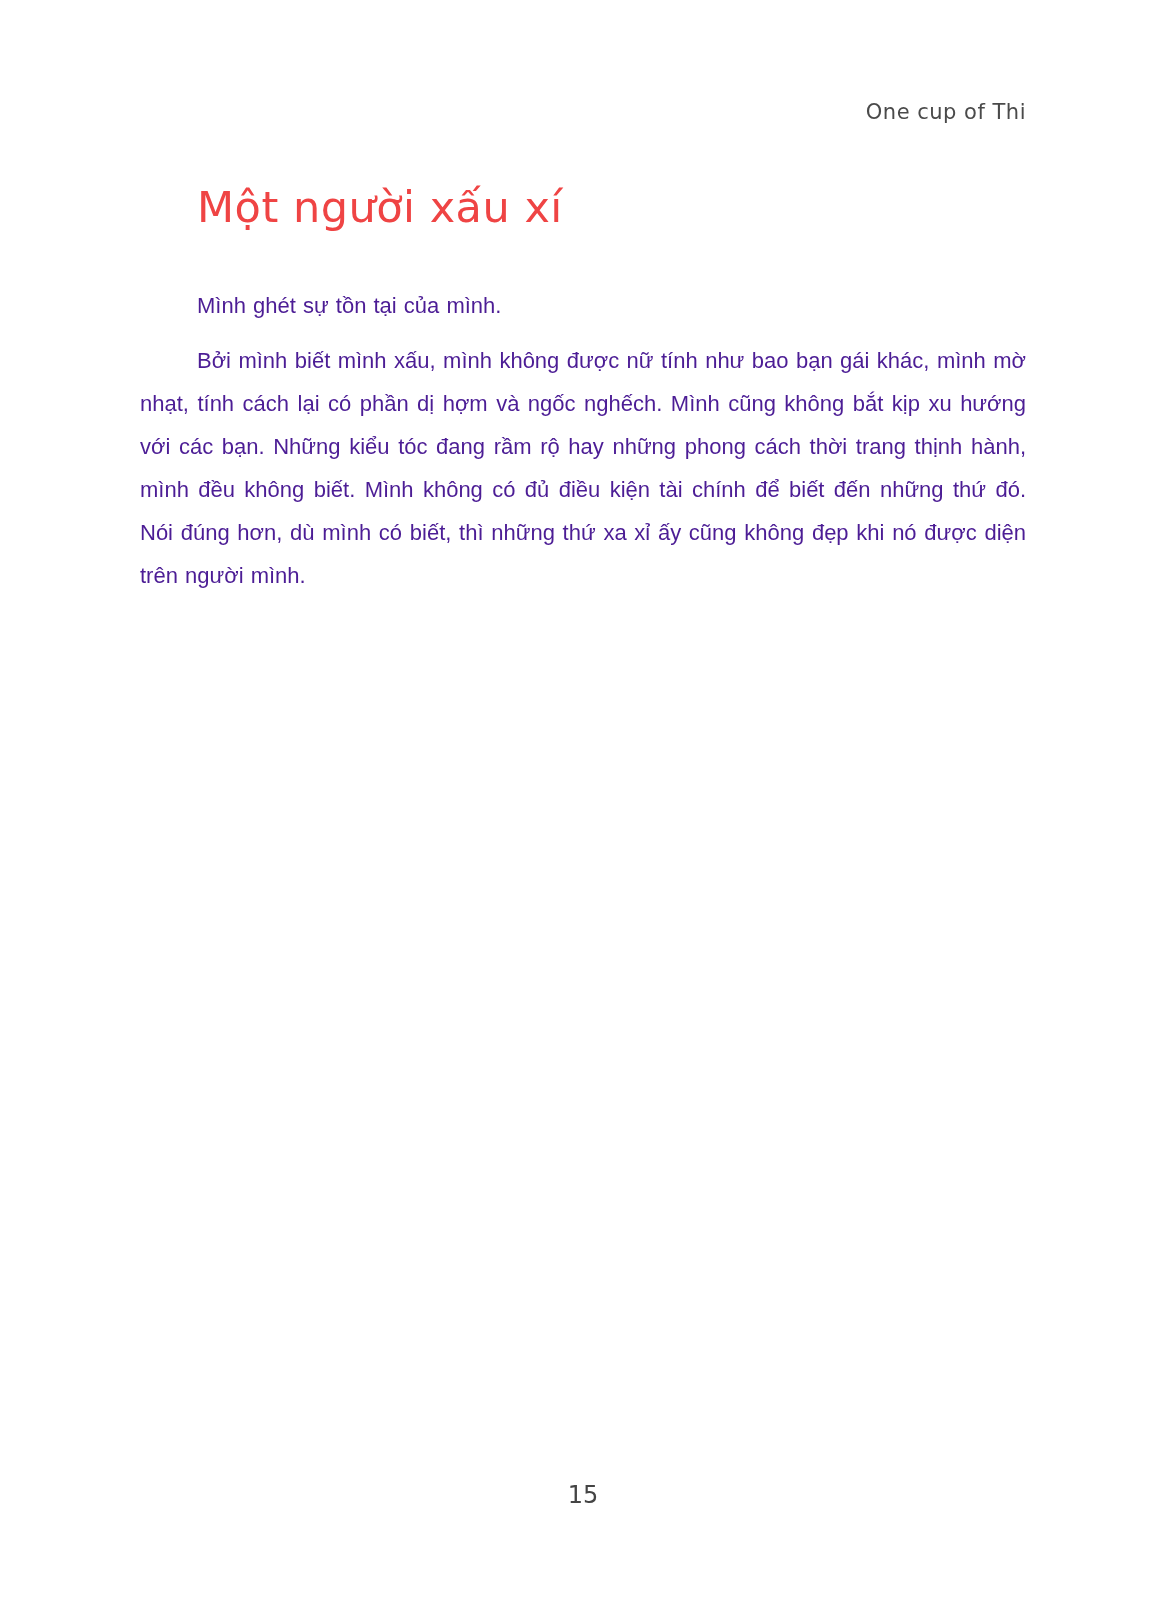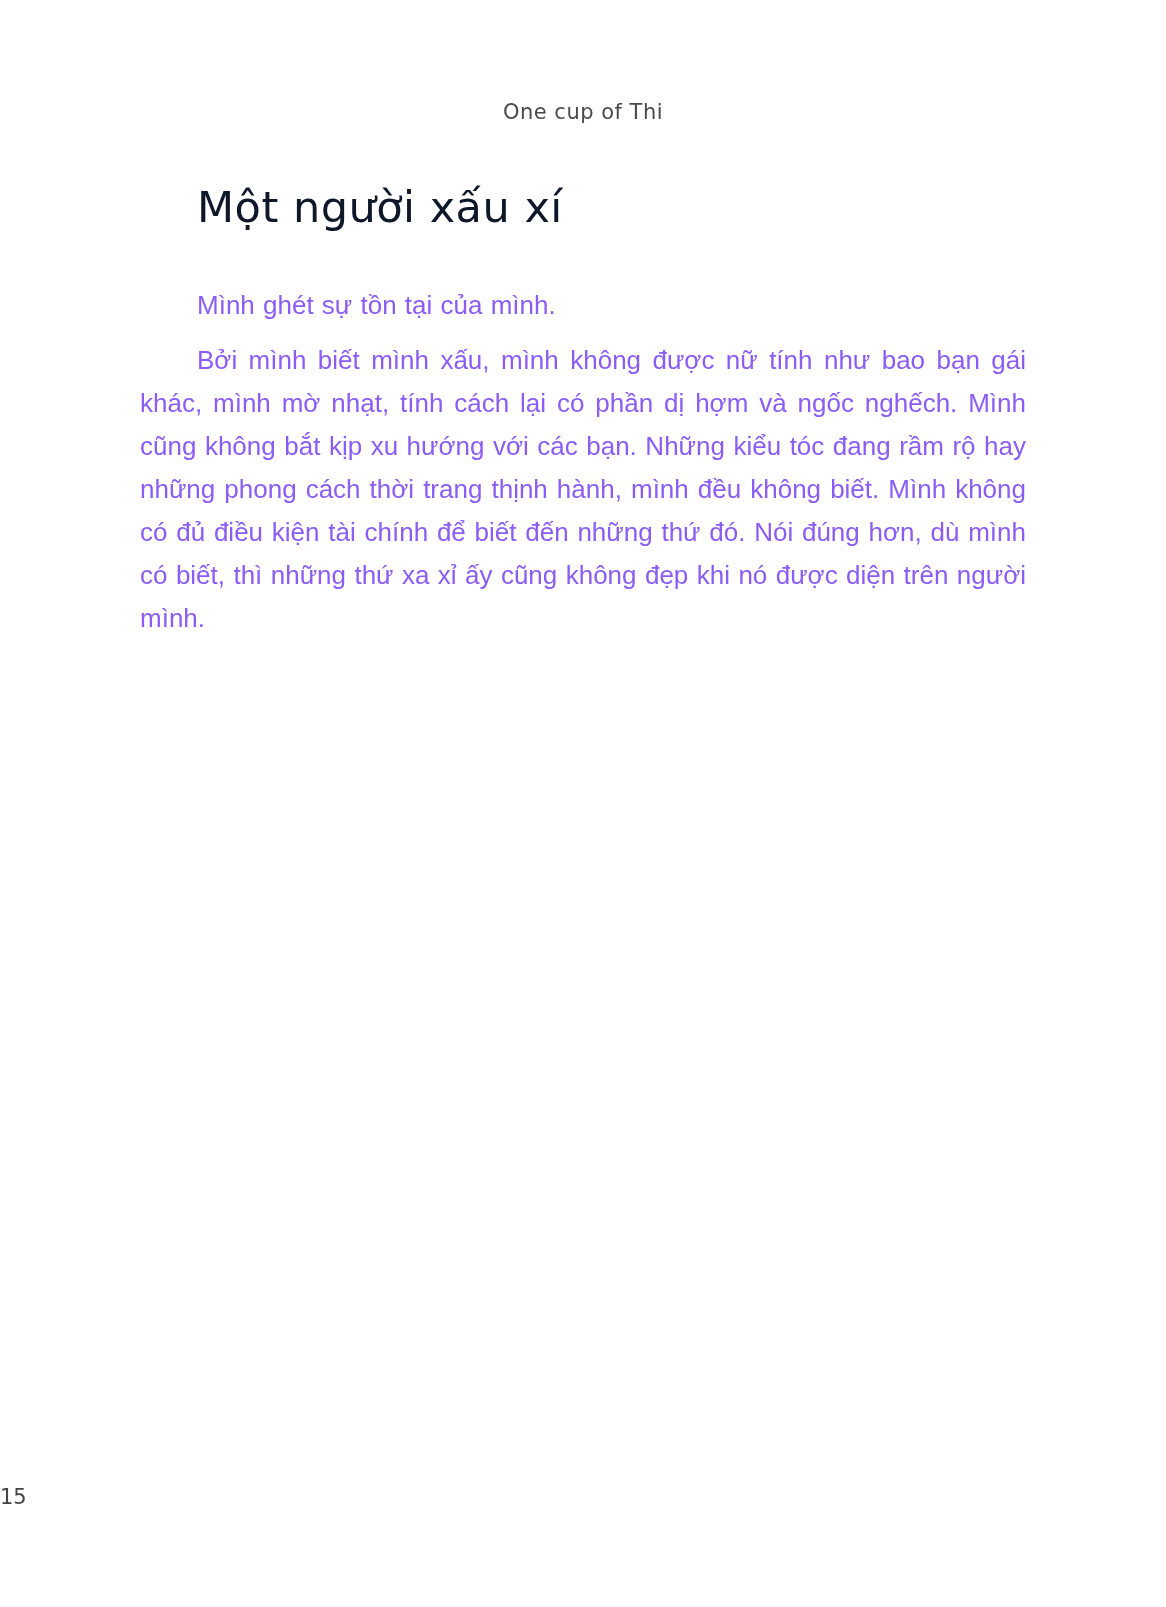--- a/index.html
+++ b/index.html
@@ -14,53 +14,53 @@
       color: #3f3f3f;
       position: relative;
       overflow: hidden;
     }
     .page {
       box-sizing: border-box;
       padding: 0 140px;
     }
     .running-header {
       padding-top: 100px;
-      text-align: center;
+      text-align: right;
       font-size: 21px;
       letter-spacing: 0.5px;
       color: #4a4a4a;
       font-family: "DejaVu Sans", sans-serif;
     }
     .chapter-title {
       margin: 58px 0 0 57px;
       font-size: 43px;
       font-weight: 500;
       letter-spacing: 0.5px;
-      color: #0f172a;
+      color: #ef4444;
       font-family: "DejaVu Sans", sans-serif;
     }
     .body-text {
       margin-top: 52px;
     }
     .body-text p {
       margin: 0 0 12px 0;
-      font-size: 26px;
+      font-size: 22px;
       line-height: 43px;
       text-align: justify;
       text-indent: 57px;
-      color: #8b5cf6;
+      color: #4c1d95;
       word-spacing: 1px;
     }
     .page-number {
       position: absolute;
       left: 0;
       right: 0;
       bottom: 98px;
-      text-align: left;
-      font-size: 21px;
+      text-align: center;
+      font-size: 24px;
       color: #444444;
       font-family: "DejaVu Sans", sans-serif;
     }
   </style>
 </head>
 <body>
 
 <div class="page">
 
   <div class="running-header">One cup of Thi</div>

